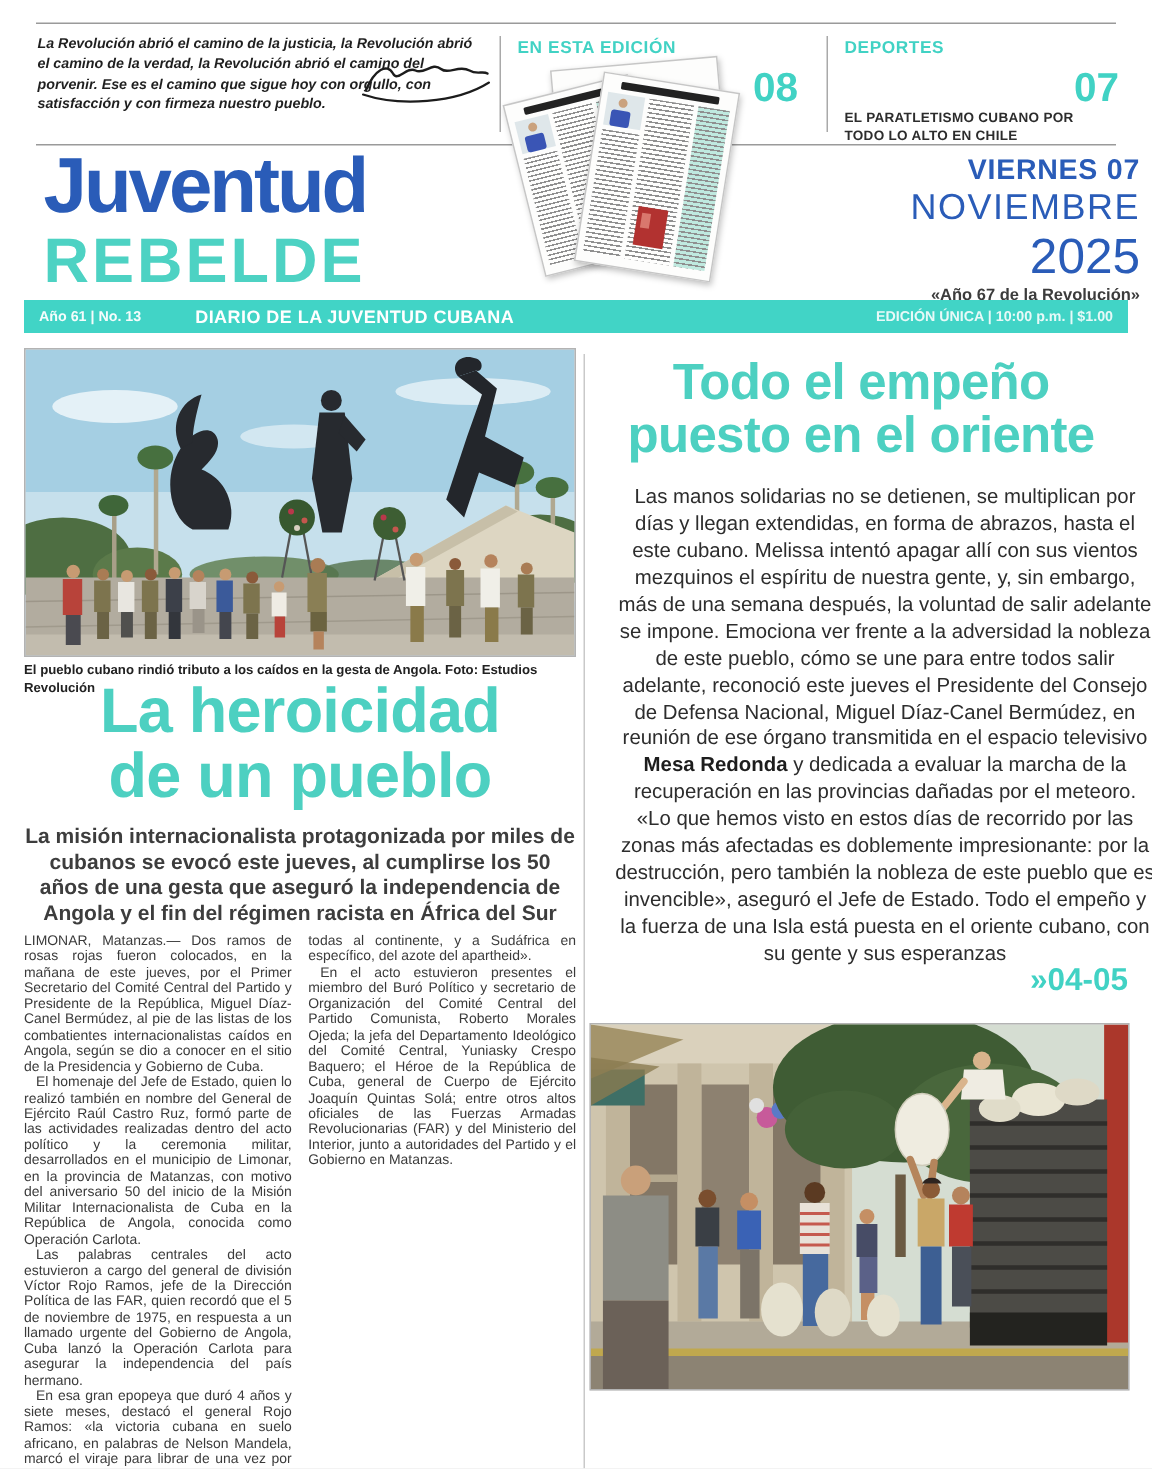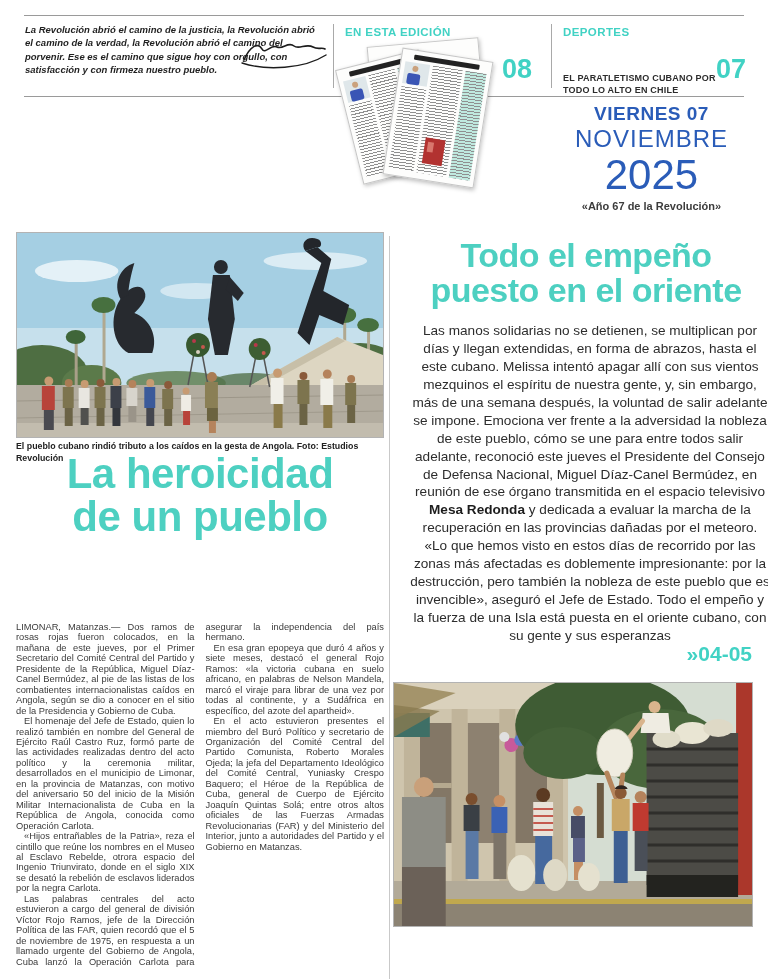--- a/index.html
+++ b/index.html
@@ -15,21 +15,21 @@
   .vdiv.v1{left:333px}
   .vdiv.v2{left:551px}
   .quote-block{position:absolute;left:25px;top:23px;width:296px;font-style:italic;
     font-weight:bold;font-size:9.5px;line-height:1.42;color:#1f1f1f;}
   .signature{position:absolute;left:238px;top:34px;}
   .kicker{position:absolute;top:26px;font-weight:bold;font-size:11.5px;letter-spacing:.4px;color:#41d2c4;}
   .kicker.ed{left:345px}
   .kicker.sp{left:563px}
   .teaser{position:absolute;left:563px;top:50px;width:158px;font-weight:bold;
     font-size:9px;line-height:1.3;color:#2c2c2c;letter-spacing:.2px;margin-top:23px;}
-  .pagenum{position:absolute;top:54px;font-weight:bold;font-size:27px;color:#41d2c4;}
+  .pagenum{position:absolute;top:43px;font-weight:bold;font-size:27px;color:#41d2c4;}
   .pagenum.p08{left:502px}
   .pagenum.p07{left:716px}
   
   .thumbs{position:absolute;left:346px;top:44px;width:160px;height:158px;z-index:4;}
   .card{position:absolute;background:#fdfdfc;border:1px solid #c6c6c6;
     box-shadow:1px 2px 4px rgba(0,0,0,.25);padding:4px;box-sizing:border-box;}
   .card.ghost{left:22px;top:-2px;width:112px;height:36px;transform:rotate(-5deg);z-index:1;}
   .card.back{left:2px;top:14px;width:86px;height:118px;transform:rotate(-14deg);z-index:2;}
   .card.front{left:46px;top:10px;width:92px;height:128px;transform:rotate(9deg);z-index:3;}
   .mini-mast{height:5px;background:#222;width:80%;margin:0 auto 3px;border-radius:1px;}
@@ -39,44 +39,44 @@
   .mini-photo .shirt{position:absolute;bottom:0;left:4px;width:13px;height:11px;background:#3a55b5;border-radius:2px;}
   .mini-photo .head{position:absolute;top:3px;left:8px;width:6px;height:6px;background:#caa27e;border-radius:50%;}
   .textlines{flex:1;background:repeating-linear-gradient(to bottom,#8f8f8f 0 1px,transparent 1px 3px);}
   .textlines.teal{background-color:#bfe9df;width:26%;flex:none;}
   .mini-red{position:absolute;bottom:16px;left:36px;width:20px;height:26px;background:#b23230;}
   .mini-red::after{content:"";position:absolute;left:3px;top:4px;width:6px;height:10px;background:#d9776d;}
   
   .brand{position:absolute;left:29px;top:98px;line-height:1;}
   .brand .l1{font-weight:bold;font-size:52px;letter-spacing:-2px;color:#2a5cb8;}
   .brand .l2{font-weight:bold;font-size:42px;letter-spacing:2px;color:#4dd2c3;margin-top:3px;}
-  .dateblock{position:absolute;right:40px;top:104px;text-align:center;color:#2a5cb8;line-height:1;}
+  .dateblock{position:absolute;right:8px;top:104px;text-align:right;color:#2a5cb8;line-height:1;}
   .dateblock .wd{font-weight:bold;font-size:19px;letter-spacing:.5px;}
   .dateblock .mo{font-size:24px;letter-spacing:1px;margin-top:4px;}
-  .dateblock .yr{font-size:42px;margin-top:3px;}
+  .dateblock .yr{font-size:33px;margin-top:3px;}
   .dateblock .an{font-size:11px;font-weight:bold;color:#3c3c3c;margin-top:5px;}
   
   .infobar{position:absolute;left:16px;right:16px;top:200px;height:22px;background:#41d4c6;
     color:#fff;display:flex;align-items:center;font-weight:bold;}
   .infobar .issue{margin-left:10px;font-size:9.5px;opacity:.95;}
   .infobar .tagline{margin-left:36px;font-size:12px;letter-spacing:.3px;}
   .infobar .edition{margin-left:auto;margin-right:10px;font-size:9.5px;opacity:.88;}
   
   .main-divider{position:absolute;left:389px;top:236px;bottom:0;width:1px;background:#c9c9c9;}
   figure{margin:0;}
   .photo{position:absolute;border:1px solid #b3b3b3;box-sizing:border-box;background:#ddd;}
   .photo.left{left:16px;top:232px;width:368px;height:206px;}
   .photo.right{left:393px;top:682px;width:360px;height:245px;}
   .photo svg{display:block;width:100%;height:100%;}
   .caption{font-weight:bold;font-size:8.8px;line-height:1.35;color:#222;position:absolute;}
   .caption.left{left:16px;top:441px;width:368px;}
   .caption.right{left:393px;top:931px;width:358px;}
   .headline{position:absolute;text-align:center;font-weight:bold;color:#4dd0c1;line-height:1.03;letter-spacing:-.5px;}
   .headline.left{left:16px;top:452px;width:368px;font-size:42px;}
-  .headline.right{left:406px;top:238px;width:360px;font-size:34px;}
+  .headline.right{left:394px;top:238px;width:360px;font-size:34px;}
   .subhead{position:absolute;left:16px;top:549px;width:368px;text-align:center;
     font-weight:bold;font-size:14px;line-height:1.21;color:#3d3d3d;}
   .bodycols{position:absolute;left:16px;top:622px;width:368px;height:357px;overflow:hidden;
     column-count:2;column-gap:11px;column-fill:auto;
     font-size:9.3px;line-height:10.45px;color:#3a3a3a;text-align:justify;}
   .bodycols p{margin:0;}
   .bodycols p + p{text-indent:8px;}
   .rbody{position:absolute;left:410px;top:322px;width:360px;text-align:center;
     font-size:13.6px;line-height:1.32;color:#2d2d2d;}
   .rbody b{color:#1d1d1d;}
@@ -133,27 +133,36 @@
             </div>
           <div class="textlines"></div>
         </div>
         <div class="textlines"></div>
         <div class="textlines teal"></div>
       </div>
       <div class="mini-red"></div>
     </div>
   </div>
 
+  <div class="brand">
+    <div class="l1">Juventud</div>
+    <div class="l2">REBELDE</div>
+  </div>
   <div class="dateblock">
     <div class="wd">VIERNES 07</div>
     <div class="mo">NOVIEMBRE</div>
     <div class="yr">2025</div>
     <div class="an">«Año 67 de la Revolución»</div>
   </div>
 
+  <div class="infobar">
+    <span class="issue">Año 61 | No. 13</span>
+    <span class="tagline">DIARIO DE LA JUVENTUD CUBANA</span>
+    <span class="edition">EDICIÓN ÚNICA | 10:00 p.m. | $1.00</span>
+  </div>
 
   <div class="main-divider"></div>
 
   <figure class="photo left">
     <svg viewBox="0 0 368 204" preserveAspectRatio="none">
       <rect x="0" y="0" width="368" height="204" fill="#a5cfe3"></rect>
       <rect x="0" y="95" width="368" height="60" fill="#dcebf2" opacity="0.6"></rect>
       <ellipse cx="60" cy="38" rx="42" ry="11" fill="#ffffff" opacity="0.7"></ellipse>
       <ellipse cx="300" cy="28" rx="52" ry="9" fill="#ffffff" opacity="0.6"></ellipse>
       <ellipse cx="180" cy="58" rx="36" ry="8" fill="#ffffff" opacity="0.5"></ellipse>
@@ -240,25 +249,25 @@
           <rect x="332" y="172" width="8" height="18" fill="#6b6345"></rect>
       </g>
     </svg>
   </figure>
   <figcaption class="caption left">El pueblo cubano rindió tributo a los caídos en la gesta de Angola. Foto: Estudios Revolución</figcaption>
 
   <h1 class="headline left" style="margin:0;">
     <span>La heroicidad</span><br>
     <span>de un pueblo</span>
   </h1>
+  <div class="subhead">La misión internacionalista protagonizada por miles de cubanos se evocó este jueves, al cumplirse los 50 años de una gesta que aseguró la independencia de Angola y el fin del régimen racista en África del Sur</div>
 
   <div class="bodycols">
     <p>LIMONAR, Matanzas.— Dos ramos de rosas rojas fueron colocados, en la mañana de este jueves, por el Primer Secretario del Comité Central del Partido y Presidente de la República, Miguel Díaz-Canel Bermúdez, al pie de las listas de los combatientes internacionalistas caídos en Angola, según se dio a conocer en el sitio de la Presidencia y Gobierno de Cuba.</p>
     <p>El homenaje del Jefe de Estado, quien lo realizó también en nombre del General de Ejército Raúl Castro Ruz, formó parte de las actividades realizadas dentro del acto político y la ceremonia militar, desarrollados en el municipio de Limonar, en la provincia de Matanzas, con motivo del aniversario 50 del inicio de la Misión Militar Internacionalista de Cuba en la República de Angola, conocida como Operación Carlota.</p>
-    <p>«Hijos entrañables de la Patria», reza el cintillo que reúne los nombres en el Museo al Esclavo Rebelde, otrora espacio del Ingenio Triunvirato, donde en el siglo XIX se desató la rebelión de esclavos liderados por la negra Carlota.</p>
     <p>Las palabras centrales del acto estuvieron a cargo del general de división Víctor Rojo Ramos, jefe de la Dirección Política de las FAR, quien recordó que el 5 de noviembre de 1975, en respuesta a un llamado urgente del Gobierno de Angola, Cuba lanzó la Operación Carlota para asegurar la independencia del país hermano.</p>
     <p>En esa gran epopeya que duró 4 años y siete meses, destacó el general Rojo Ramos: «la victoria cubana en suelo africano, en palabras de Nelson Mandela, marcó el viraje para librar de una vez por todas al continente, y a Sudáfrica en específico, del azote del apartheid».</p>
     <p>En el acto estuvieron presentes el miembro del Buró Político y secretario de Organización del Comité Central del Partido Comunista, Roberto Morales Ojeda; la jefa del Departamento Ideológico del Comité Central, Yuniasky Crespo Baquero; el Héroe de la República de Cuba, general de Cuerpo de Ejército Joaquín Quintas Solá; entre otros altos oficiales de las Fuerzas Armadas Revolucionarias (FAR) y del Ministerio del Interior, junto a autoridades del Partido y el Gobierno en Matanzas.</p>
   </div>
 
   <h1 class="headline right" style="margin:0;">
     <span>Todo el empeño</span><br>
     <span>puesto en el oriente</span>
   </h1>
 

